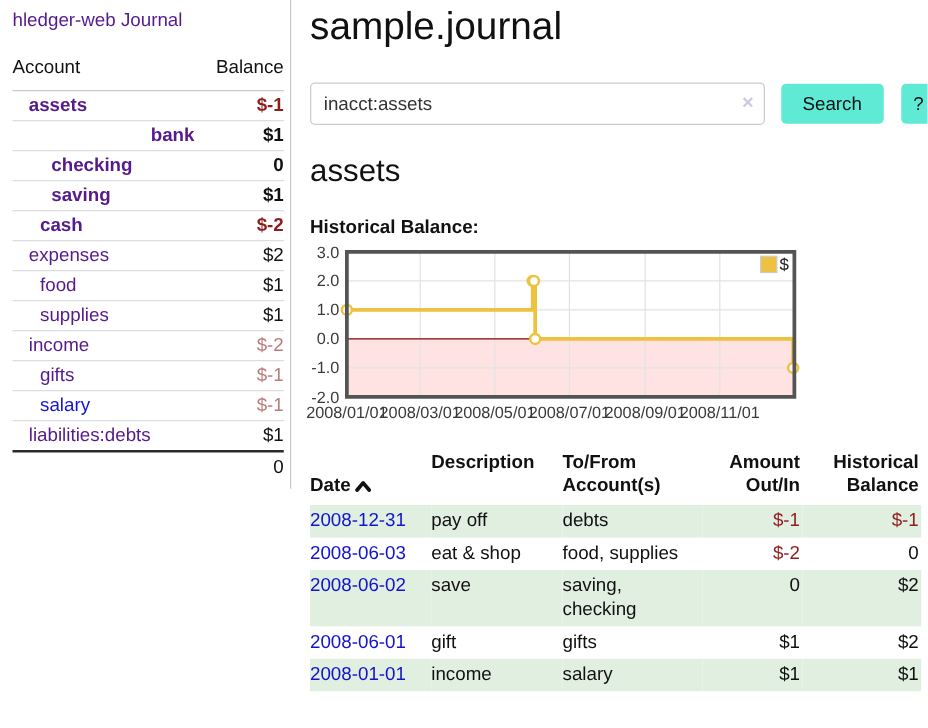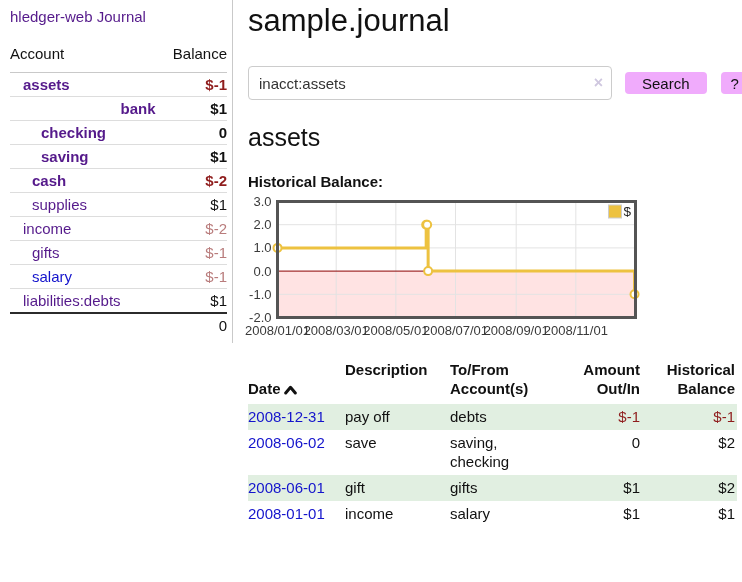--- a/index.html
+++ b/index.html
@@ -41,21 +41,21 @@
   .search-input {
     width:100%; height:34px; border:1px solid #ccc; border-radius:4px;
     padding:0 28px 0 10px; font-size:15px; color:#333;
     font-family:"Liberation Sans", sans-serif; outline:none;
   }
   .clear-x {
     position:absolute; right:9px; top:7px; color:#cfc7df;
     font-size:16px; font-weight:bold; cursor:pointer; line-height:20px;
   }
   .btn {
-    height:22px; background:#f0abfc; border:none; border-radius:4px;
+    height:32px; background:#5eead4; border:none; border-radius:4px;
     font-size:15px; color:#111; font-family:"Liberation Sans", sans-serif;
     cursor:pointer;
   }
   .btn-search { margin-left:13px; padding:0 17px; }
   .btn-help { margin-left:14px; padding:0 10px; }
   h2.account-heading { font-size:25px; font-weight:400; margin:23px 0 0; line-height:1.15; }
   .chart-label { font-weight:bold; font-size:15px; margin-top:21px; }
   svg.chart { display:block; margin-top:5px; overflow:visible; }
 
   
@@ -110,20 +110,32 @@
             <td>
               <a href="#" class="acct-link bold" style="padding-left: 31px;">saving</a>
             </td>
             <td class="bal  bold">$1</td>
           </tr>
           <tr>
             <td>
               <a href="#" class="acct-link bold" style="padding-left: 22px;">cash</a>
             </td>
             <td class="bal neg-strong bold">$-2</td>
+          </tr>
+          <tr>
+            <td>
+              <a href="#" class="acct-link" style="padding-left: 13px;">expenses</a>
+            </td>
+            <td class="bal ">$2</td>
+          </tr>
+          <tr>
+            <td>
+              <a href="#" class="acct-link" style="padding-left: 22px;">food</a>
+            </td>
+            <td class="bal ">$1</td>
           </tr>
           <tr>
             <td>
               <a href="#" class="acct-link" style="padding-left: 22px;">supplies</a>
             </td>
             <td class="bal ">$1</td>
           </tr>
           <tr>
             <td>
               <a href="#" class="acct-link" style="padding-left: 13px;">income</a>
@@ -234,20 +246,27 @@
       </thead>
       <tbody>
           <tr>
             <td class=""><a href="#" class="date-link">2008-12-31</a></td>
             <td class="">pay off</td>
             <td class="">debts</td>
             <td class="num neg">$-1</td>
             <td class="num neg">$-1</td>
           </tr>
           <tr>
+            <td class=""><a href="#" class="date-link">2008-06-03</a></td>
+            <td class="">eat &amp; shop</td>
+            <td class="">food, supplies</td>
+            <td class="num neg">$-2</td>
+            <td class="num">0</td>
+          </tr>
+          <tr>
             <td class=""><a href="#" class="date-link">2008-06-02</a></td>
             <td class="">save</td>
             <td class="">saving,
 checking</td>
             <td class="num">0</td>
             <td class="num">$2</td>
           </tr>
           <tr>
             <td class=""><a href="#" class="date-link">2008-06-01</a></td>
             <td class="">gift</td>

